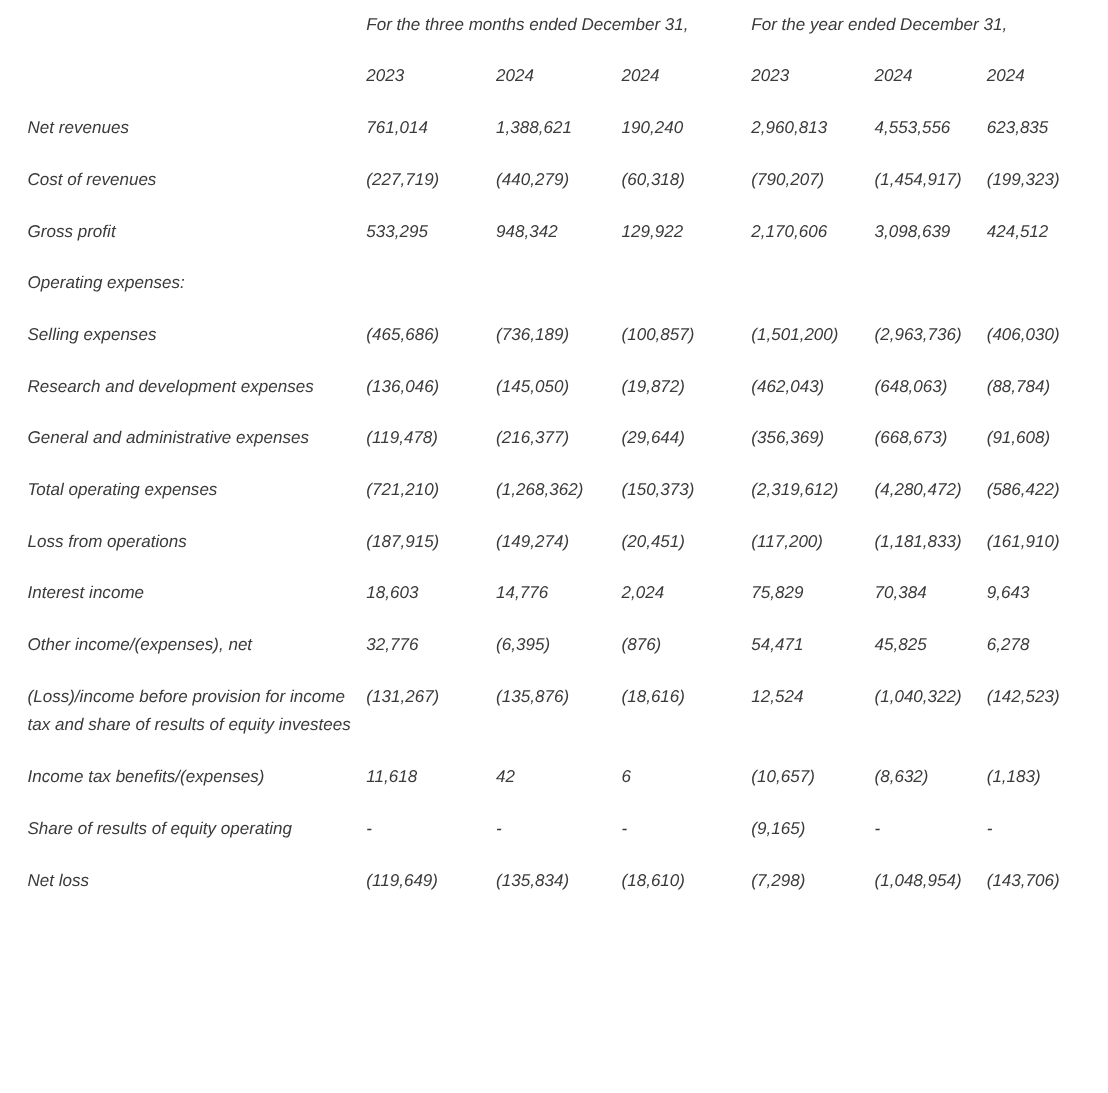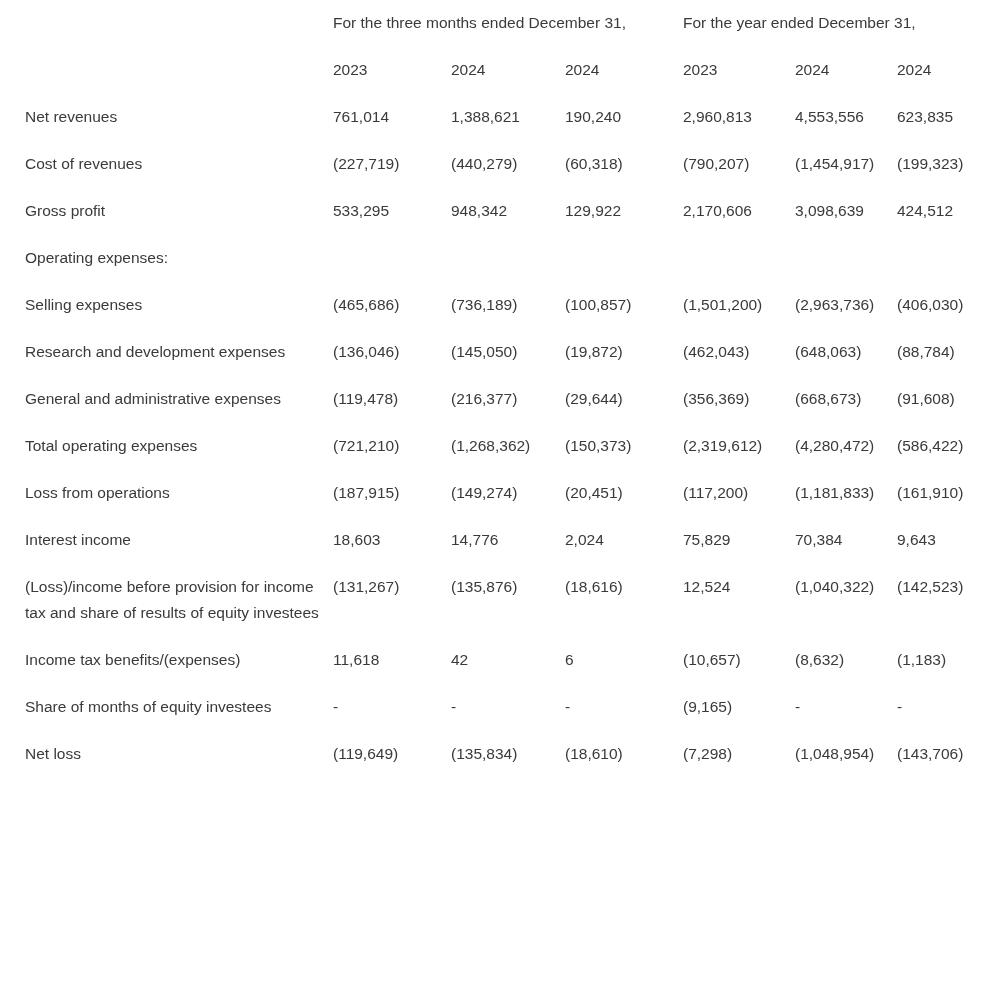--- a/index.html
+++ b/index.html
@@ -13,20 +13,21 @@
     box-sizing: border-box;
     padding: 6px 8px 8px 25px;
     background: #ffffff;
     font-family: "Liberation Sans", sans-serif;
     color: #3a3a3a;
   }
   table.fin {
     border-collapse: collapse;
     table-layout: fixed;
     width: 100%;
+    font-style: italic;
   }
   table.fin col.c-label { width: 308px; }
   table.fin col.c1 { width: 118px; }
   table.fin col.c2 { width: 114px; }
   table.fin col.c3 { width: 118px; }
   table.fin col.c4 { width: 112px; }
   table.fin col.c5 { width: 102px; }
   table.fin col.c6 { width: auto; }
 
   table.fin th, table.fin td {
@@ -162,39 +163,48 @@
         <tr>
           <td class="label">Interest income</td>
           <td class="val">18,603</td>
           <td class="val">14,776</td>
           <td class="val">2,024</td>
           <td class="val">75,829</td>
           <td class="val">70,384</td>
           <td class="val">9,643</td>
         </tr>
         <tr>
+          <td class="label">Other income/(expenses), net</td>
+          <td class="val">32,776</td>
+          <td class="val">(6,395)</td>
+          <td class="val">(876)</td>
+          <td class="val">54,471</td>
+          <td class="val">45,825</td>
+          <td class="val">6,278</td>
+        </tr>
+        <tr>
           <td class="label">(Loss)/income before provision for income tax and share of results of equity investees</td>
           <td class="val">(131,267)</td>
           <td class="val">(135,876)</td>
           <td class="val">(18,616)</td>
           <td class="val">12,524</td>
           <td class="val">(1,040,322)</td>
           <td class="val">(142,523)</td>
         </tr>
         <tr>
           <td class="label">Income tax benefits/(expenses)</td>
           <td class="val">11,618</td>
           <td class="val">42</td>
           <td class="val">6</td>
           <td class="val">(10,657)</td>
           <td class="val">(8,632)</td>
           <td class="val">(1,183)</td>
         </tr>
         <tr>
-          <td class="label">Share of months of equity investees</td>
+          <td class="label">Share of results of equity operating</td>
           <td class="val">-</td>
           <td class="val">-</td>
           <td class="val">-</td>
           <td class="val">(9,165)</td>
           <td class="val">-</td>
           <td class="val">-</td>
         </tr>
         <tr>
           <td class="label">Net loss</td>
           <td class="val">(119,649)</td>

